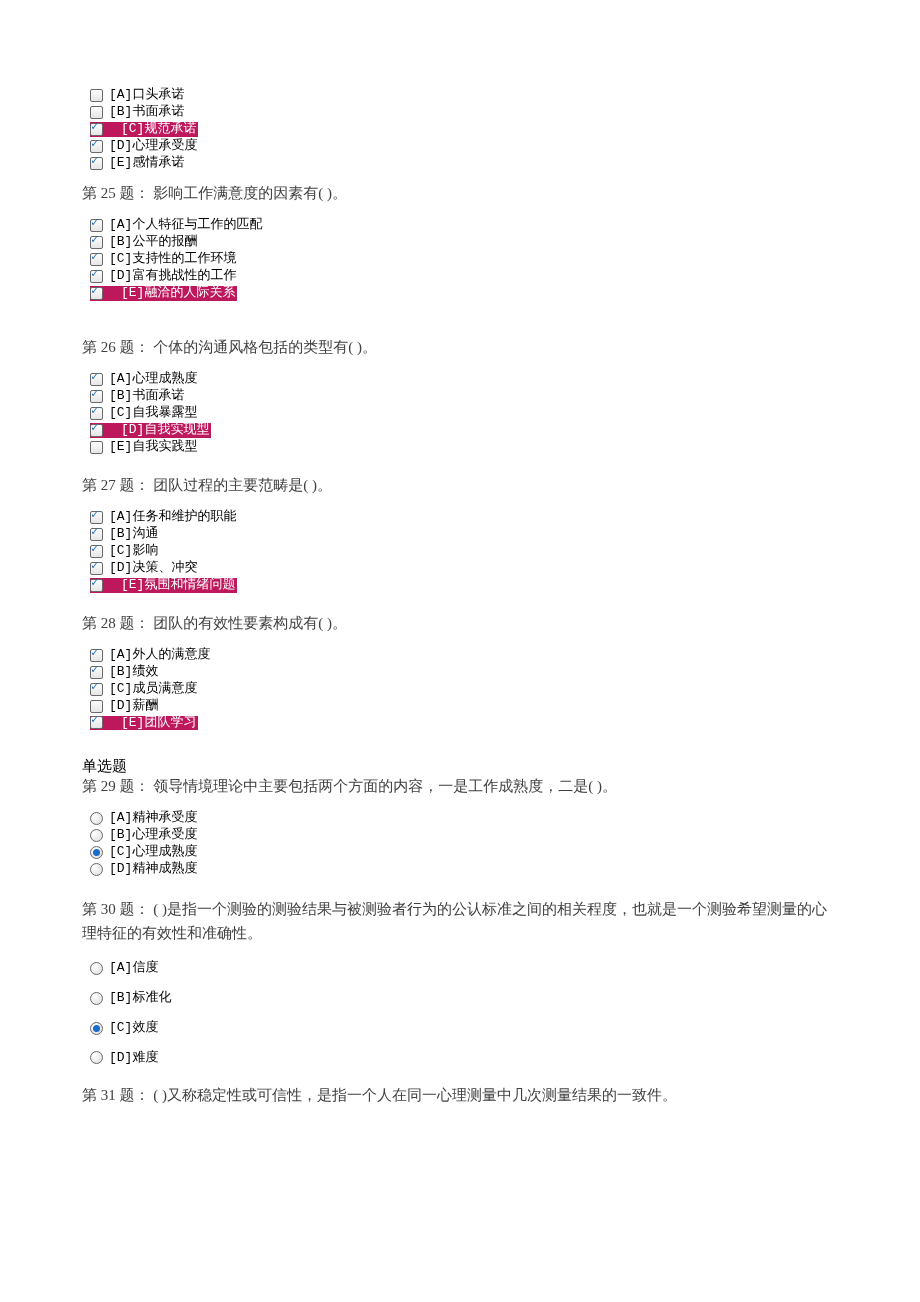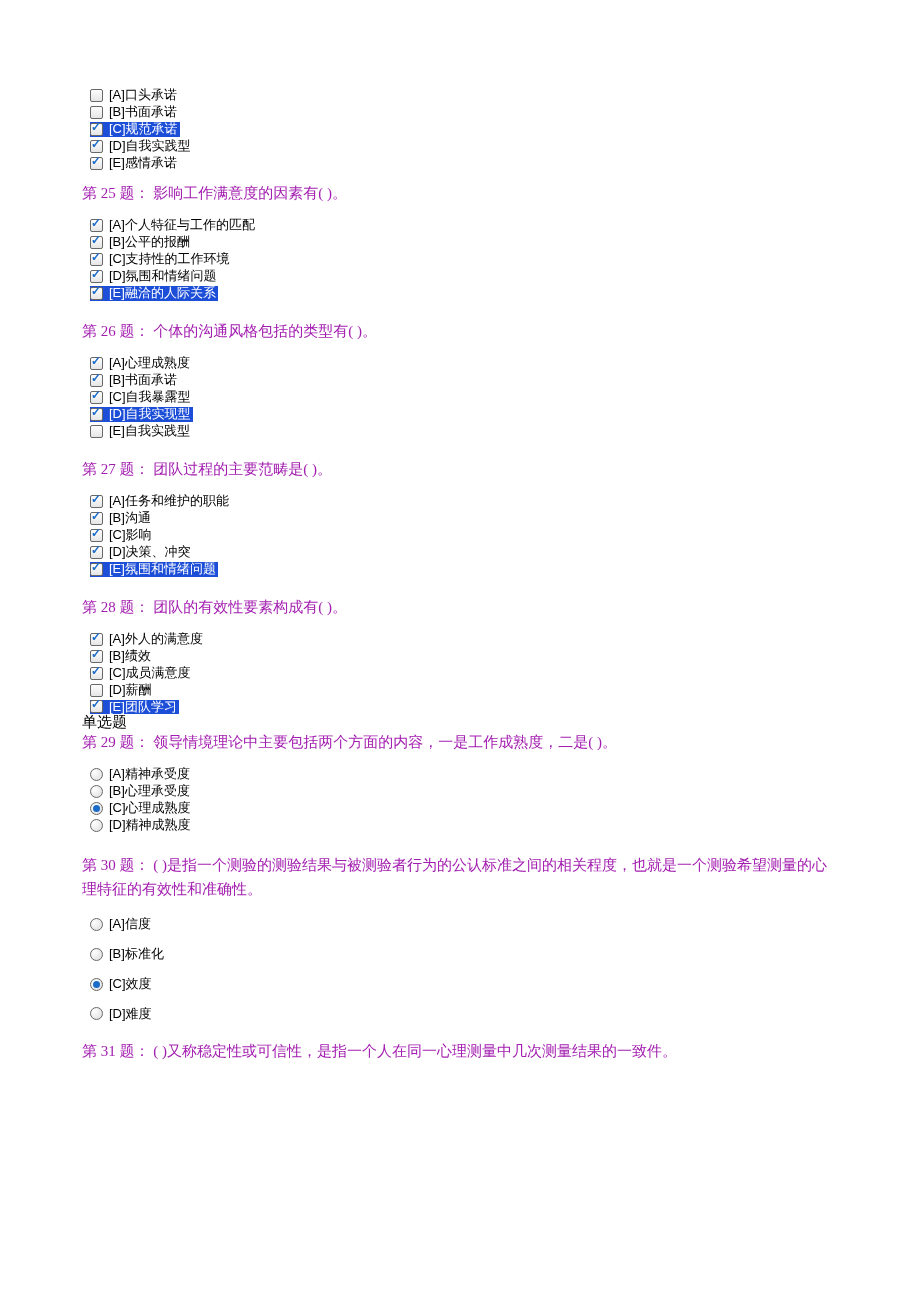--- a/index.html
+++ b/index.html
@@ -9,39 +9,40 @@
     margin: 0;
     padding: 88px 82px 40px 82px;
     background: #fff;
     color: #000;
     width: 920px;
     box-sizing: border-box;
   }
   .question-text {
     font-size: 15px;
     margin: 14px 0 8px 0;
-    color: #a21caf;
+    color: #404040;
   }
   .options {
     display: flex;
     flex-direction: column;
     gap: 2px;
     align-items: flex-start;
     margin-left: 8px;
   }
   .opt {
     display: inline-flex;
     align-items: center;
-    font-family: Liberation Sans, sans-serif;
+    font-family: Liberation Mono, monospace;
     font-size: 13px;
     padding: 0 2px 0 0;
   }
   .opt.highlight {
-    background: #1d4ed8;
+    background: #be185d;
     color: #fff;
+    gap: 12px;
   }
   .opt .label {
     padding-left: 3px;
   }
   .checkbox {
     width: 13px;
     height: 13px;
     border: 1px solid #686868;
     border-radius: 2px;
     background: linear-gradient(#fdfdfd, #e6e6e6);
@@ -74,20 +75,21 @@
     content: "";
     position: absolute;
     top: 2px;
     left: 2px;
     width: 7px;
     height: 7px;
     border-radius: 50%;
     background: #1a6bca;
   }
   .section-label {
+    margin-top: 28px;
     font-size: 15px;
   }
   .spacer-sm { height: 8px; }
 </style>
 </head>
 <body>
 
 <div class="options">
   <div class="opt">
       <span class="checkbox"></span>
@@ -96,21 +98,21 @@
   <div class="opt">
       <span class="checkbox"></span>
       <span class="label">[B]书面承诺</span>
     </div>
   <div class="opt highlight">
       <span class="checkbox checked"></span>
       <span class="label">[C]规范承诺</span>
     </div>
   <div class="opt">
       <span class="checkbox checked"></span>
-      <span class="label">[D]自我实践型</span>
+      <span class="label">[D]心理承受度</span>
     </div>
   <div class="opt">
       <span class="checkbox checked"></span>
       <span class="label">[E]感情承诺</span>
     </div>
 </div>
 
 <div class="question-text">第 25 题：   影响工作满意度的因素有(    )。</div>
 <div class="spacer-sm"></div>
 <div class="options">
@@ -121,29 +123,29 @@
   <div class="opt">
       <span class="checkbox checked"></span>
       <span class="label">[B]公平的报酬</span>
     </div>
   <div class="opt">
       <span class="checkbox checked"></span>
       <span class="label">[C]支持性的工作环境</span>
     </div>
   <div class="opt">
       <span class="checkbox checked"></span>
-      <span class="label">[D]氛围和情绪问题</span>
+      <span class="label">[D]富有挑战性的工作</span>
     </div>
   <div class="opt highlight">
       <span class="checkbox checked"></span>
       <span class="label">[E]融洽的人际关系</span>
     </div>
 </div>
 
-<div class="question-text" style="margin-top:22px">第 26 题：   个体的沟通风格包括的类型有(    )。</div>
+<div class="question-text" style="margin-top:38px">第 26 题：   个体的沟通风格包括的类型有(    )。</div>
 <div class="spacer-sm"></div>
 <div class="options">
   <div class="opt">
       <span class="checkbox checked"></span>
       <span class="label">[A]心理成熟度</span>
     </div>
   <div class="opt">
       <span class="checkbox checked"></span>
       <span class="label">[B]书面承诺</span>
     </div>

